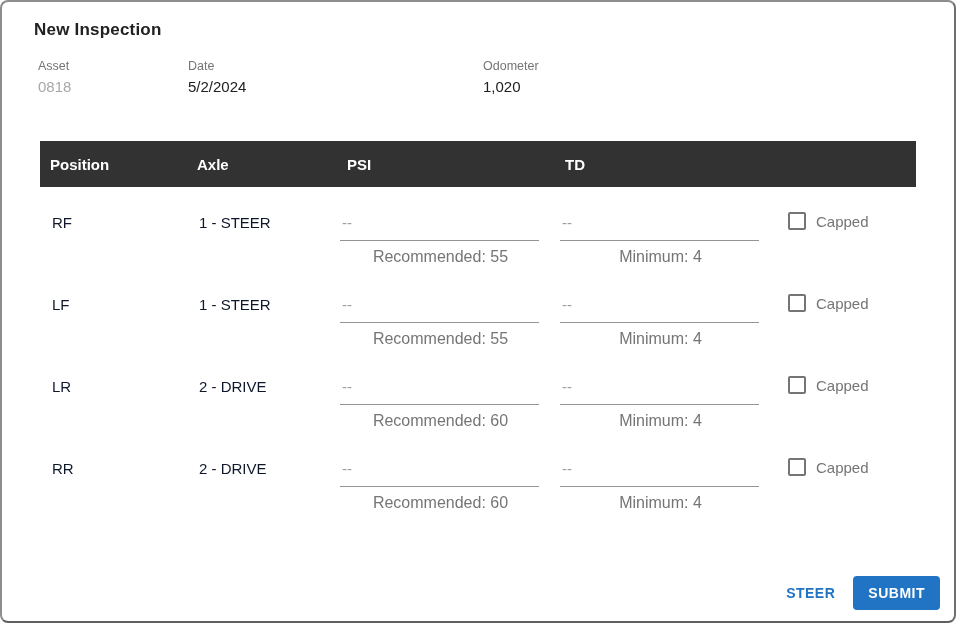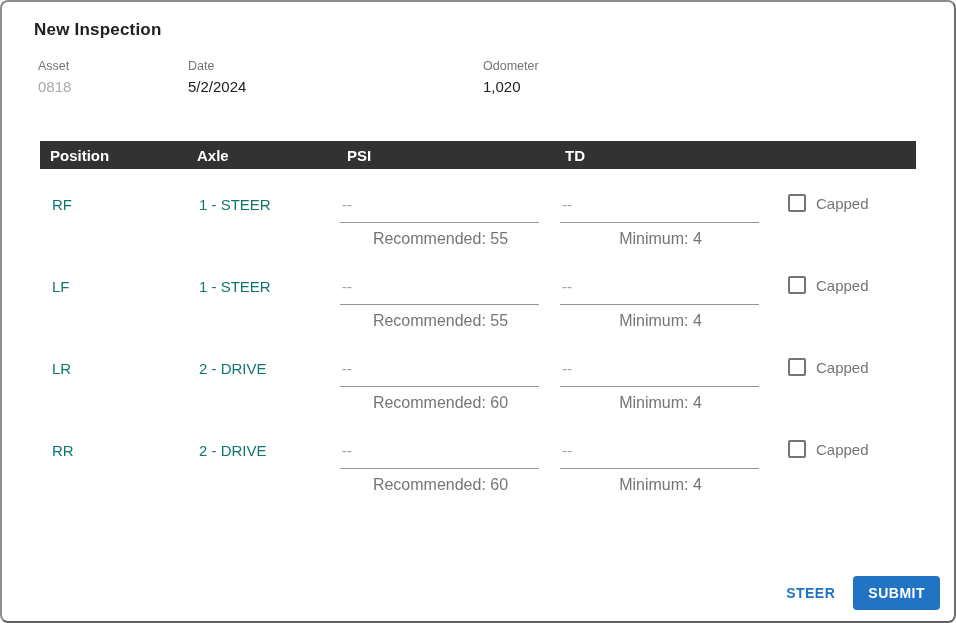--- a/index.html
+++ b/index.html
@@ -55,35 +55,35 @@
     margin:46px 38px 0 38px;
   }
   .thead,.trow{
     display:grid;
     grid-template-columns:147px 143px 217px 231px 1fr;
     padding-left:10px;
   }
   .thead{
     background:var(--table-header-bg);
     color:#ffffff;
-    height:28px;
+    height:46px;
     align-items:center;
     font-size:15px;
     font-weight:700;
   }
   .th-psi{padding-left:7px;}
   .th-td{padding-left:8px;}
   .trow{
     height:82px;
     padding-top:27px;
     align-items:start;
   }
   .cell-text{
     font-size:15px;
-    color:#0f766e;
+    color:#0f172a;
     padding-left:2px;
   }
   .field{width:199px;}
   .field.td-field{margin-left:3px;}
   .field input{
     display:block;
     width:100%;
     border:none;
     border-bottom:1px solid #949494;
     outline:none;

